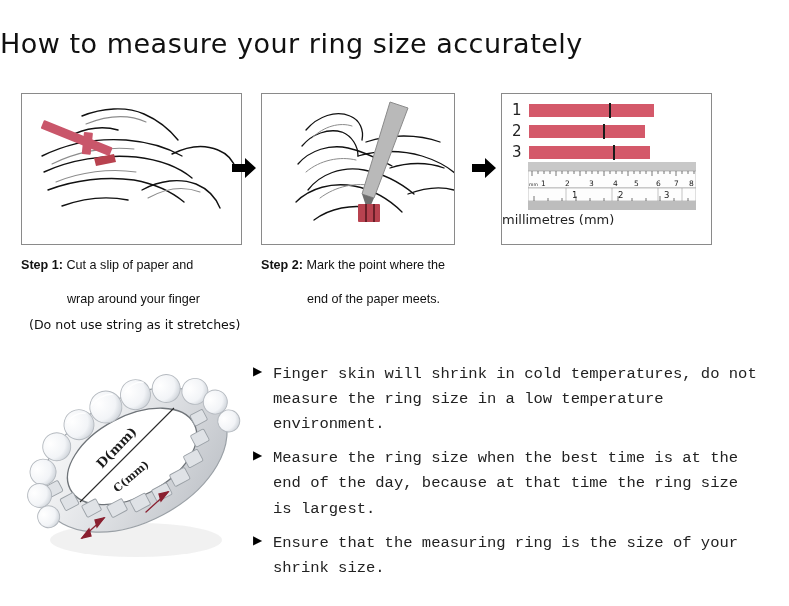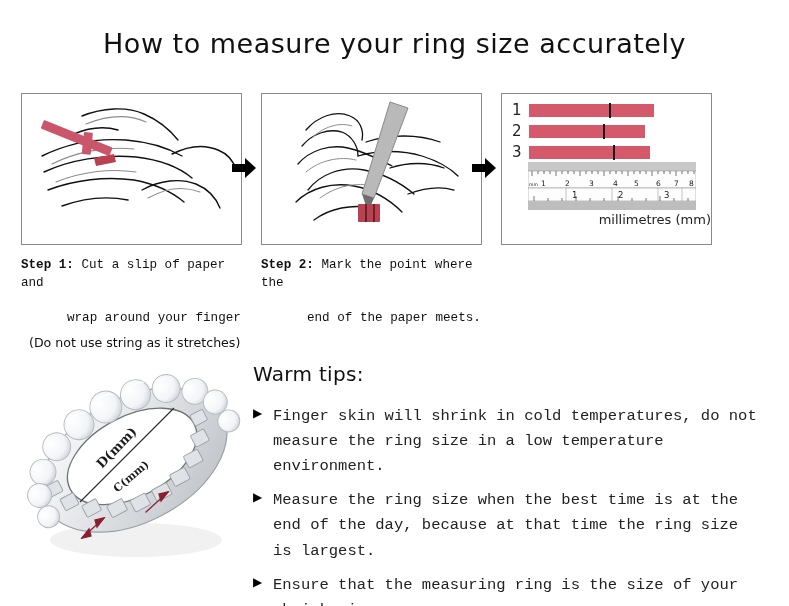--- a/index.html
+++ b/index.html
@@ -15,42 +15,41 @@
     font-family: "DejaVu Sans", sans-serif;
     color: #1a1a1a;
   }
 
   
   #page-title {
     position: absolute;
     left: 0;
     top: 28px;
     width: 789px;
-    text-align: center;
     font-family: "DejaVu Sans", sans-serif;
     font-size: 27px;
     font-weight: 500;
     letter-spacing: 0.5px;
     color: #111;
   }
 
   
   #steps-row {
     position: absolute;
     left: 0;
     top: 93px;
     width: 789px;
     height: 250px;
   }
   .step-col {
     position: absolute;
     top: 0;
   }
   .step-col.c1 { left: 21px;  width: 221px; }
-  .step-col.c2 { left: 261px; width: 221px; }
+  .step-col.c2 { left: 261px; width: 194px; }
   .step-col.c3 { left: 501px; width: 211px; }
 
   .panel {
     border: 1px solid #8a8a8a;
     background: #fff;
     height: 152px;
     position: relative;
     overflow: hidden;
     box-sizing: border-box;
   }
@@ -63,21 +62,21 @@
     color: #000;
   }
   .arrow.a1 { left: 231px; }
   .arrow.a2 { left: 471px; }
 
   
   .caption {
     margin-top: 11px;
     font-size: 12.6px;
     line-height: 1.45;
-    font-family: Liberation Mono, monospace;
+    font-family: Liberation Sans, sans-serif;
     color: #111;
   }
   .caption .lbl { font-weight: bold; }
   .caption .ln2 { display: block; padding-left: 46px; margin-top: 16px; }
   .caption .ln3 { display: block; padding-left: 46px; }
   .caption b { font-weight: bold; }
 
   .note {
     margin-top: 8px;
     font-size: 12.6px;
@@ -123,21 +122,21 @@
     left: 26px;
     top: 68px;
     width: 168px;
     height: 48px;
   }
   .mm-label {
     position: absolute;
     left: 0;
     top: 118px;
     width: 209px;
-    text-align: right;
+    text-align: left;
     font-size: 13px;
     font-family: "DejaVu Sans", sans-serif;
     color: #222;
   }
 
   
   #ring-figure {
     position: absolute;
     left: 18px;
     top: 352px;
@@ -399,21 +398,20 @@
       <path d="M86 166 l-9 2 l2 7 z" transform="translate(0,0)"></path>
       <path d="M128 160 L150 140" stroke-linecap="round"></path>
       <path d="M150 140 l-9 2 l2 7 z"></path>
     </g>
   </svg>
   <span class="ring-lbl" style="left:73px; top:88px; font-size:13px; transform:rotate(-46deg);">D(mm)</span>
   <span class="ring-lbl" style="left:92px; top:118px; font-size:11px; transform:rotate(-40deg);">C(mm)</span>
 </div>
 
 <div id="tips">
-  <div id="tips-heading">Warm tips:</div>
 
   <div class="tip">
     <span class="tip-bullet">▶</span>
     <span class="tip-text">Finger skin will shrink in cold temperatures, do not measure the ring size in a low temperature environment.</span>
   </div>
   <div class="tip">
     <span class="tip-bullet">▶</span>
     <span class="tip-text">Measure the ring size when the best time is at the end of the day, because at that time the ring size is largest.</span>
   </div>
   <div class="tip">

